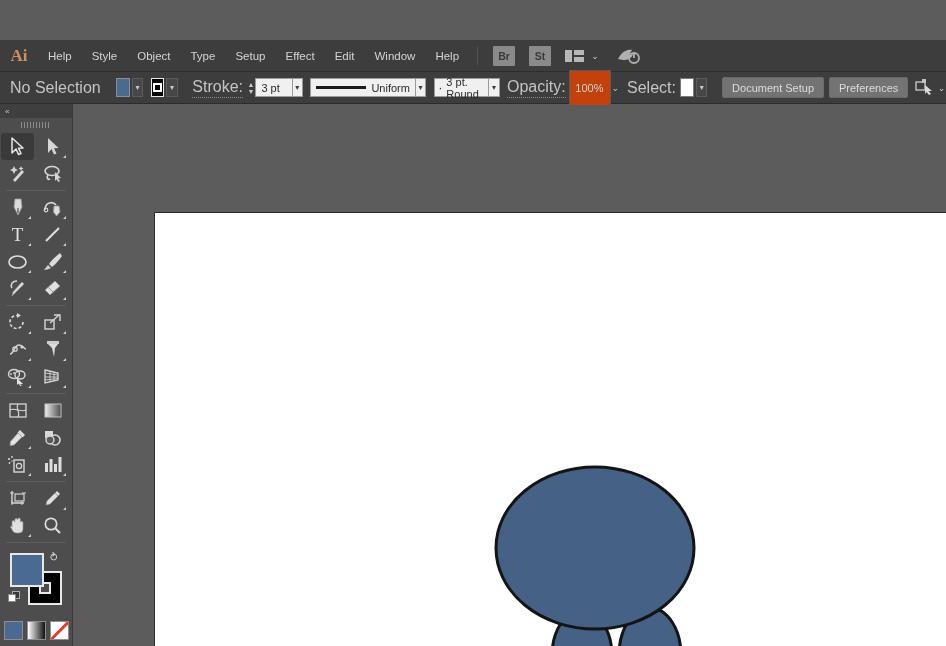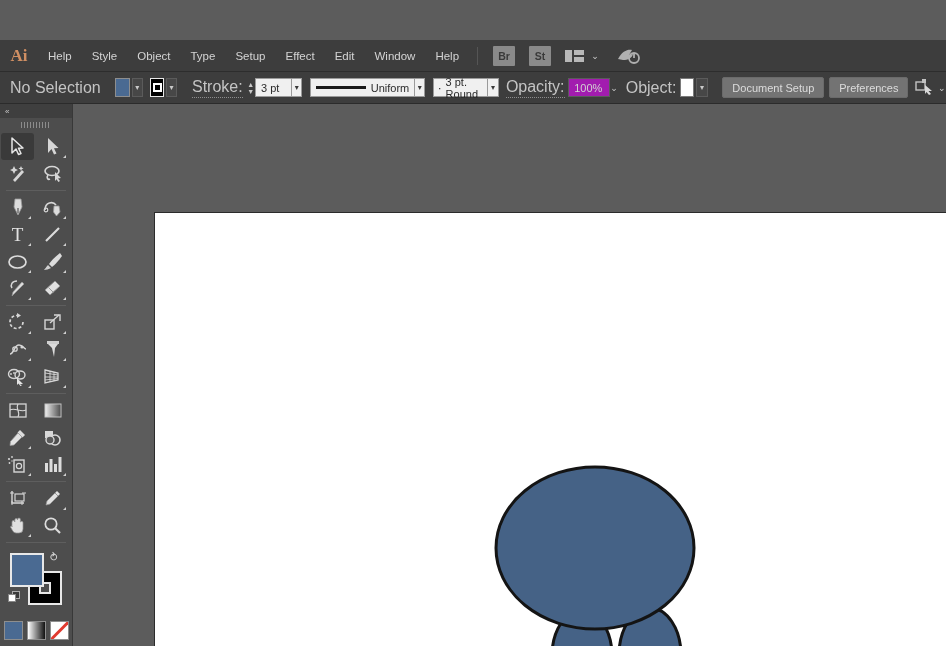--- a/index.html
+++ b/index.html
@@ -110,23 +110,23 @@
   }
   .profile-line s { display: block; width: 50px; height: 3px; background: #1a1a1a; }
   .brush-cell {
     width: 88px; height: 19px; background: #f0f0f0;
     border: 1px solid #9a9a9a; border-right: none;
     display: flex; align-items: center;
     color: #2b2b2b; font-size: 11px;
   }
   .brush-cell .dotmark { width: 16px; text-align: center; font-size: 13px; color: #333; line-height: 0; }
   .opacity-field {
-    width: 60px; height: 19px; background: #a21caf; border: 1px solid #5b5b5b;
+    width: 60px; height: 19px; background: #c2410c; border: 1px solid #5b5b5b;
     color: #d2d2d2; font-size: 11px;
-    display: flex; align-items: center; padding: 0 5px;
+    display: flex; align-items: center; padding: 17px 5px;
   }
   .arrow-btn {
     width: 14px; height: 19px; color: #c9c9c9; font-size: 9px;
     display: flex; align-items: center; justify-content: center;
   }
   .push-btn {
     height: 21px; background: #737373; border: 1px solid #6a6a6a; border-radius: 2px;
     color: #dcdcdc; font-size: 11px;
     display: flex; align-items: center; justify-content: center;
     padding: 0 9px; white-space: nowrap;
@@ -329,21 +329,21 @@
     </div>
     <div class="field-dd">▾</div>
     <div class="cb-gap"></div>
 
     <div class="cb-label dotted">Opacity:</div>
     <div style="width:6px"></div>
     <div class="opacity-field">100%</div>
     <div class="arrow-btn">⌄</div>
     <div class="cb-gap"></div>
 
-    <div class="cb-label">Object:</div>
+    <div class="cb-label">Select:</div>
     <div style="width:6px"></div>
     <div class="swatch-box swatch-white"></div>
     <div class="dd-btn">▾</div>
     <div class="cb-gap"></div>
       <div class="cb-gap"></div>
 
     <div class="push-btn">Document Setup</div>
     <div style="width:8px"></div>
     <div class="push-btn">Preferences</div>
 

